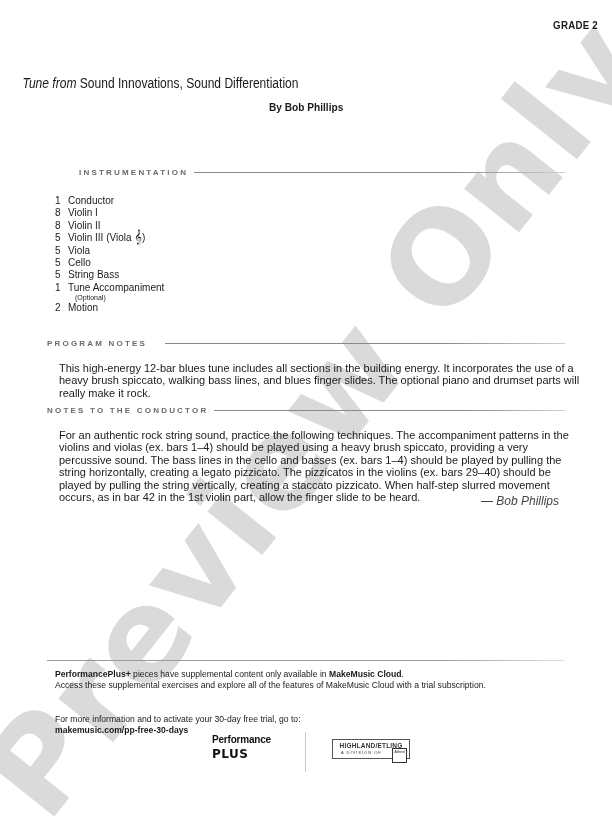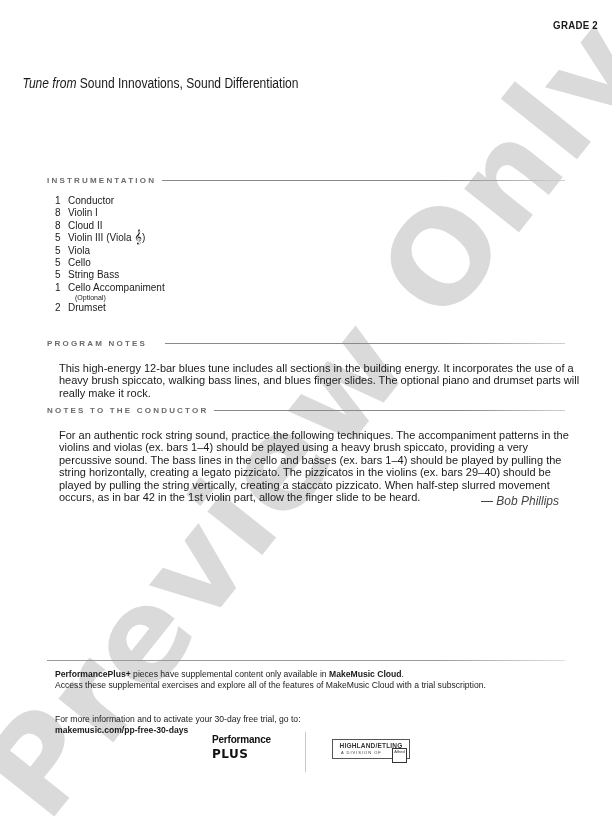--- a/index.html
+++ b/index.html
@@ -121,63 +121,66 @@
 
   <div class="content">
 
     <div class="grade">GRADE 2</div>
 
     <div class="subtitle">
       <span class="inner">
         <em>Tune from</em><span> Sound Innovations, Sound Differentiation</span>
       </span>
     </div>
-
-    <div class="section-head" style="top:174px;">
+    <div class="byline">
+      <span>By Bob Phillips</span>
+    </div>
+
+    <div class="section-head" style="top:166px;margin-left:32px;">
       <span class="label">INSTRUMENTATION</span>
       <span class="rule"></span>
     </div>
 
     <ul class="instr-list">
       <li>
           <span class="qty">1</span>
           <span>Conductor</span>
         </li>
       <li>
           <span class="qty">8</span>
           <span>Violin I</span>
         </li>
       <li>
           <span class="qty">8</span>
-          <span>Cloud II</span>
+          <span>Violin II</span>
         </li>
       <li>
           <span class="qty">5</span>
           <span><span>Violin III (Viola </span><span class="clef">𝄞</span><span>)</span></span>
         </li>
       <li>
           <span class="qty">5</span>
           <span>Viola</span>
         </li>
       <li>
           <span class="qty">5</span>
           <span>Cello</span>
         </li>
       <li>
           <span class="qty">5</span>
           <span>String Bass</span>
         </li>
       <li style="flex-wrap:wrap;">
           <span class="qty">1</span>
-          <span>Cello Accompaniment</span>
+          <span>Tune Accompaniment</span>
           <span class="note" style="flex-basis:100%;">(Optional)</span>
         </li>
       <li>
           <span class="qty">2</span>
-          <span>Drumset</span>
+          <span>Motion</span>
         </li>
     </ul>
 
     <div class="section-head" style="top:337px;gap:12px;">
       <span class="label">PROGRAM NOTES</span>
       <span class="rule"></span>
     </div>
     <p class="para" style="top:358px;">This high-energy 12-bar blues tune includes all sections in the building energy. It incorporates the use of a heavy brush spiccato, walking bass lines, and blues finger slides. The optional piano and drumset parts will really make it rock.</p>
 
     <div class="section-head" style="top:404px;">

